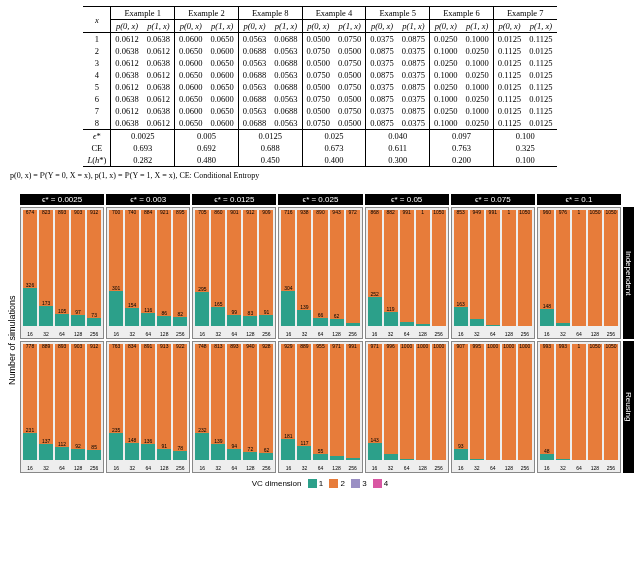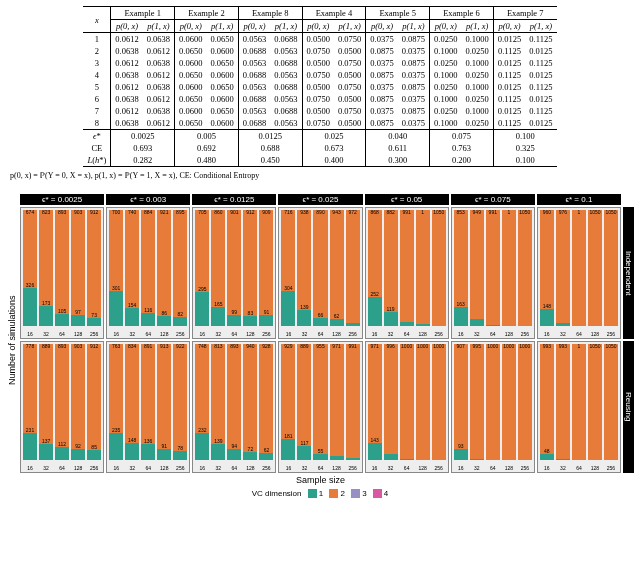--- a/index.html
+++ b/index.html
@@ -196,21 +196,21 @@
       </tr>
     </tbody>
   <tbody id="tfoot">
       <tr>
         <td class="br"><span class="it">ϵ</span>*</td>
         <td colspan="2" class="br">0.0025</td>
         <td colspan="2" class="br">0.005</td>
         <td colspan="2" class="br">0.0125</td>
         <td colspan="2" class="br">0.025</td>
         <td colspan="2" class="br">0.040</td>
-        <td colspan="2" class="br">0.075</td>
+        <td colspan="2" class="br">0.097</td>
         <td colspan="2" class="">0.100</td>
       </tr>
       <tr>
         <td class="br">CE</td>
         <td colspan="2" class="br">0.693</td>
         <td colspan="2" class="br">0.692</td>
         <td colspan="2" class="br">0.688</td>
         <td colspan="2" class="br">0.673</td>
         <td colspan="2" class="br">0.611</td>
         <td colspan="2" class="br">0.763</td>
@@ -932,21 +932,20 @@
         <div class="xt">32</div>
         <div class="xt">64</div>
         <div class="xt">128</div>
         <div class="xt">256</div>
       </div>
     </div>
     <div class="strip-right" style="grid-row:2/3;grid-column:9/10">Independent</div>
   <div class="strip-right" style="grid-row:3/4;grid-column:9/10">Reusing</div>
 
   <div></div>
-  <div class="xlab">Sample size</div>
   <div></div>
 </div>
 
 <div class="legend">
   <span>VC dimension</span>
   <span class="sw seg1"></span><span>1</span>
   <span class="sw seg2"></span><span>2</span>
   <span class="sw seg3"></span><span>3</span>
   <span class="sw seg4"></span><span>4</span>
 </div>

